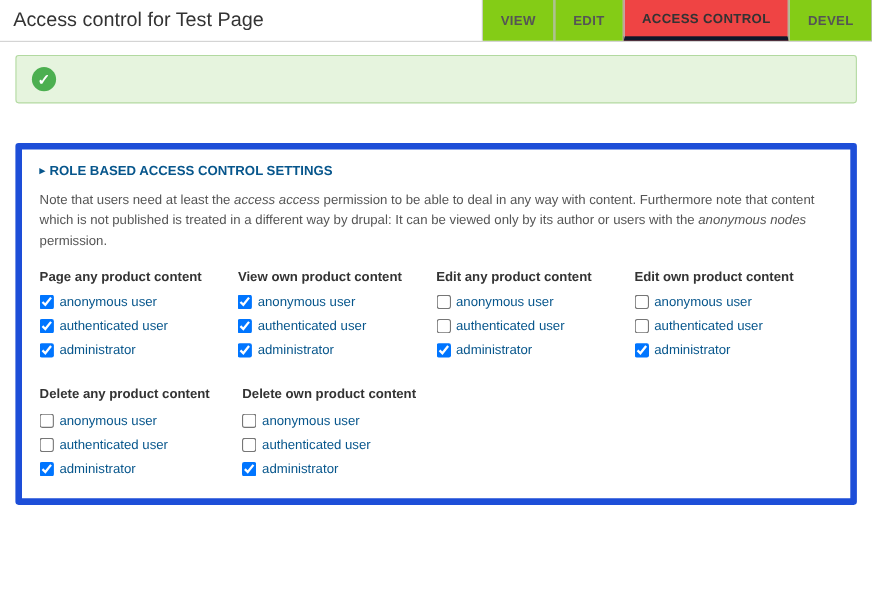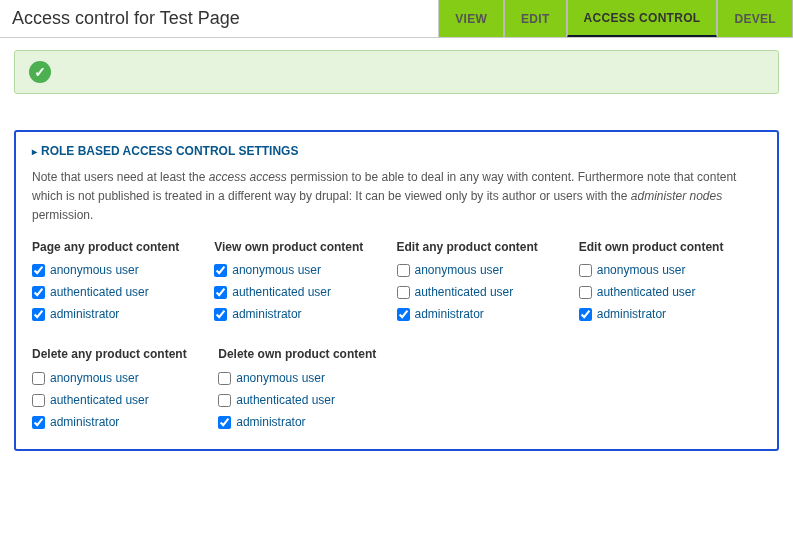--- a/index.html
+++ b/index.html
@@ -44,23 +44,23 @@
       font-weight: bold;
       color: #555;
       cursor: pointer;
       display: flex;
       align-items: center;
       text-transform: uppercase;
       letter-spacing: 0.3px;
     }
     .tab:first-child { border-left: none; }
     .tab.active {
-      background: #84cc16;
+      background: #ef4444;
       color: #333;
-      border-bottom: 2px solid #0f172a;
+      border-bottom: 4px solid #0f172a;
     }
 
     
     .content {
       padding: 12px 14px;
     }
 
     
     .success-box {
       border: 1px solid #b2d9a0;
@@ -89,21 +89,21 @@
       font-weight: bold;
     }
     .success-text {
       color: #5a8a4a;
       font-family: monospace;
       font-size: 13px;
     }
 
     
     .rbac-section {
-      border: 2px solid #1d4ed8;
+      border: 6px solid #1d4ed8;
       border-radius: 3px;
       padding: 12px 16px;
       margin-top: 36px;
     }
     .rbac-title {
       font-size: 12px;
       font-weight: bold;
       color: #07568c;
       text-transform: uppercase;
       margin-bottom: 10px;
@@ -186,21 +186,21 @@
   <div class="success-box">
     <div class="success-icon"></div>
   </div>
 
   <div class="rbac-section">
     <div class="rbac-title">ROLE BASED ACCESS CONTROL SETTINGS</div>
 
     <div class="rbac-note">
       Note that users need at least the <em>access access</em> permission to be able to deal in any way with content.
       Furthermore note that content which is not published is treated in a different way by drupal: It can be viewed only
-      by its author or users with the <em>administer nodes</em> permission.
+      by its author or users with the <em>anonymous nodes</em> permission.
     </div>
 
     <div class="perm-grid">
 
       <div class="perm-column">
         <div class="perm-col-header">Page any product content</div>
         <div class="perm-item">
           <input type="checkbox" checked="" style="">
           <label><span style="color:#07568c">anonymous</span> user</label>
         </div>

